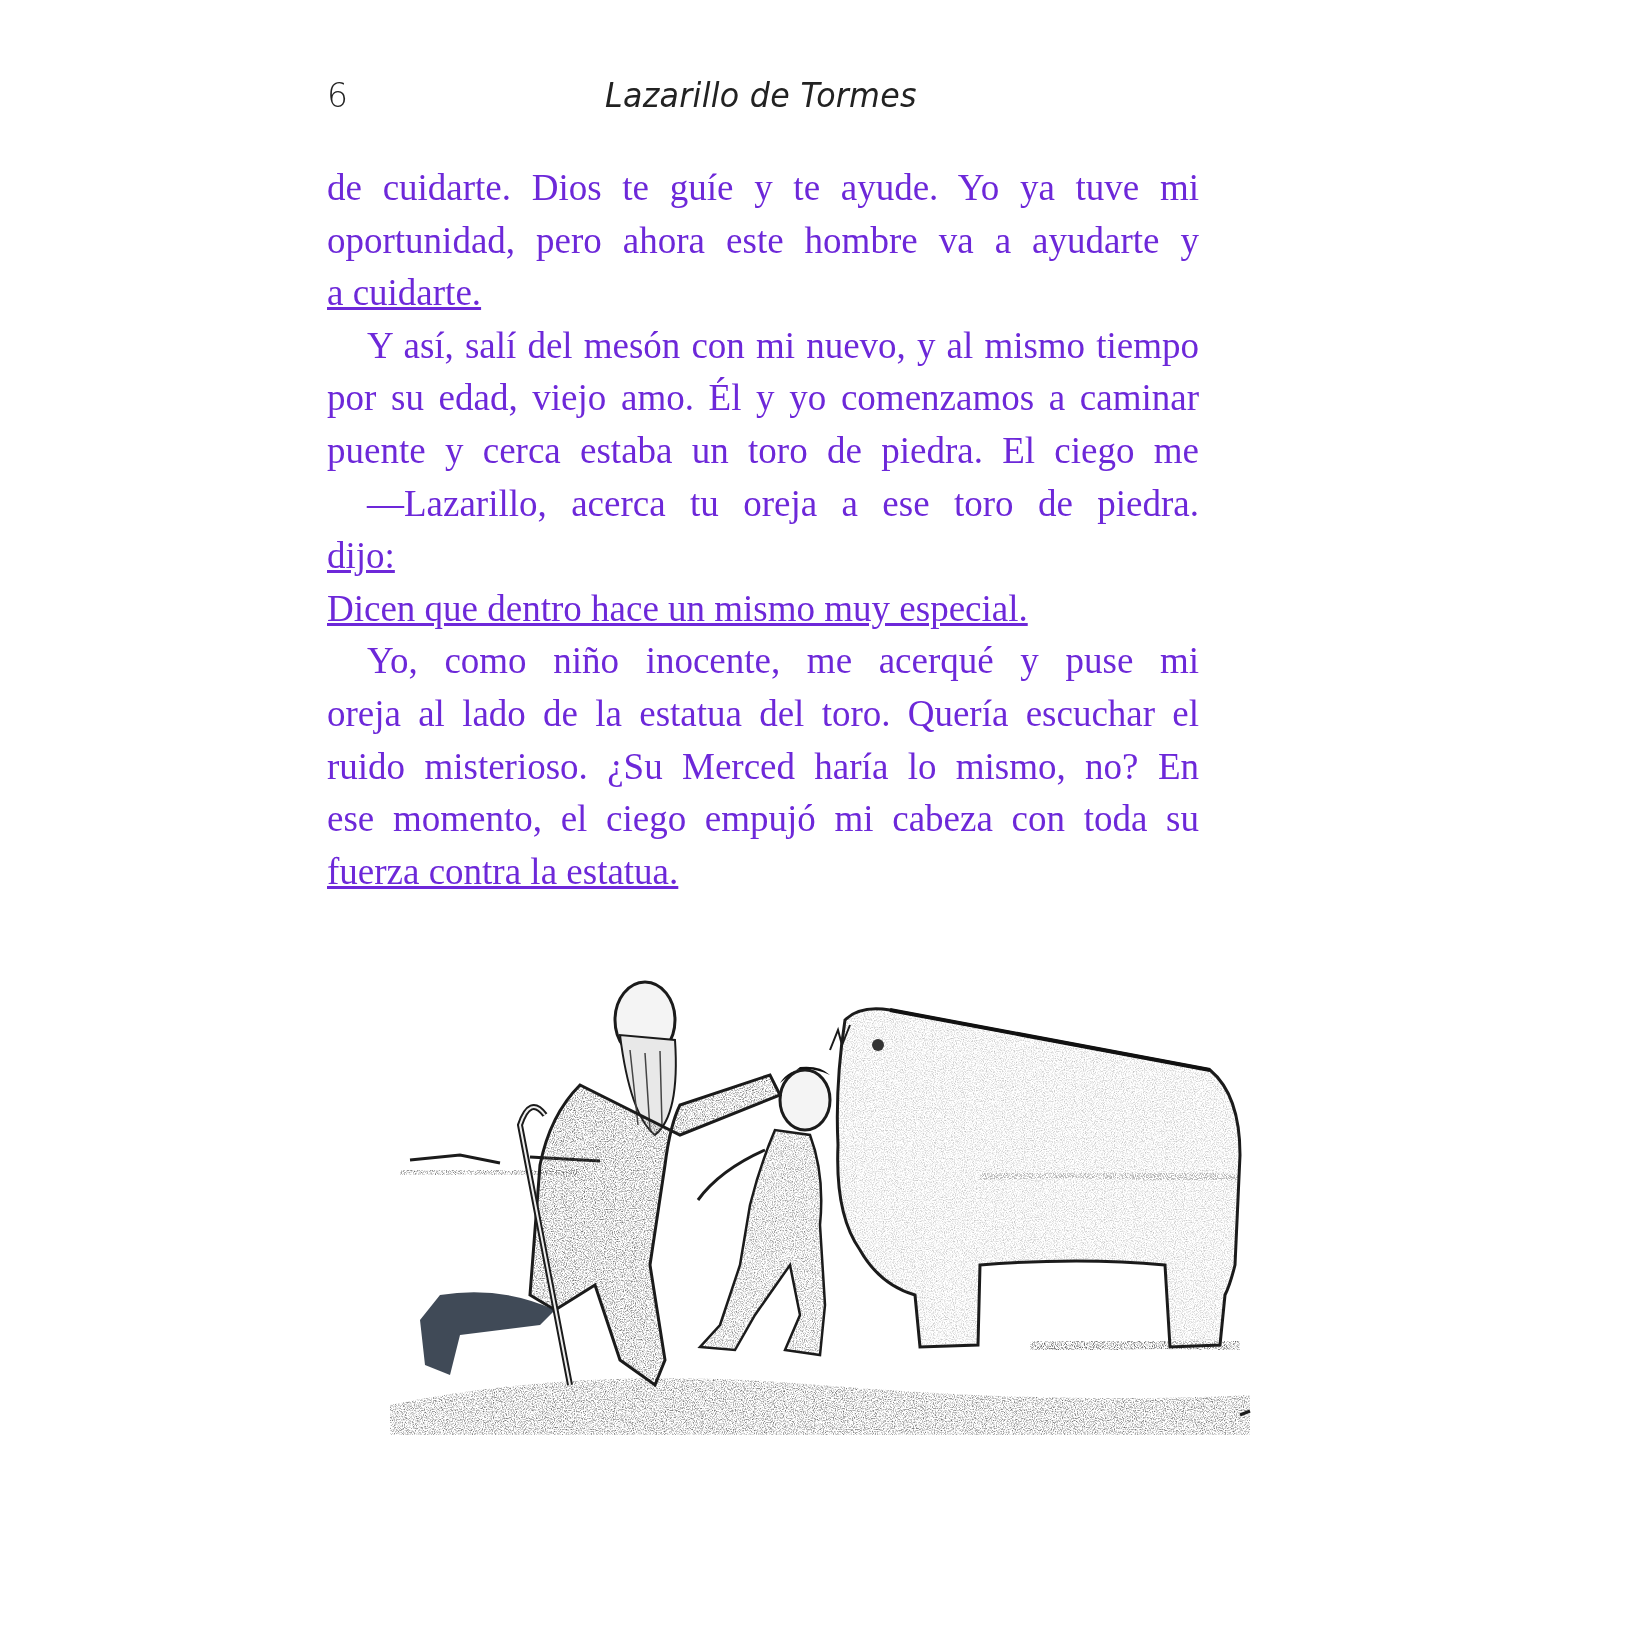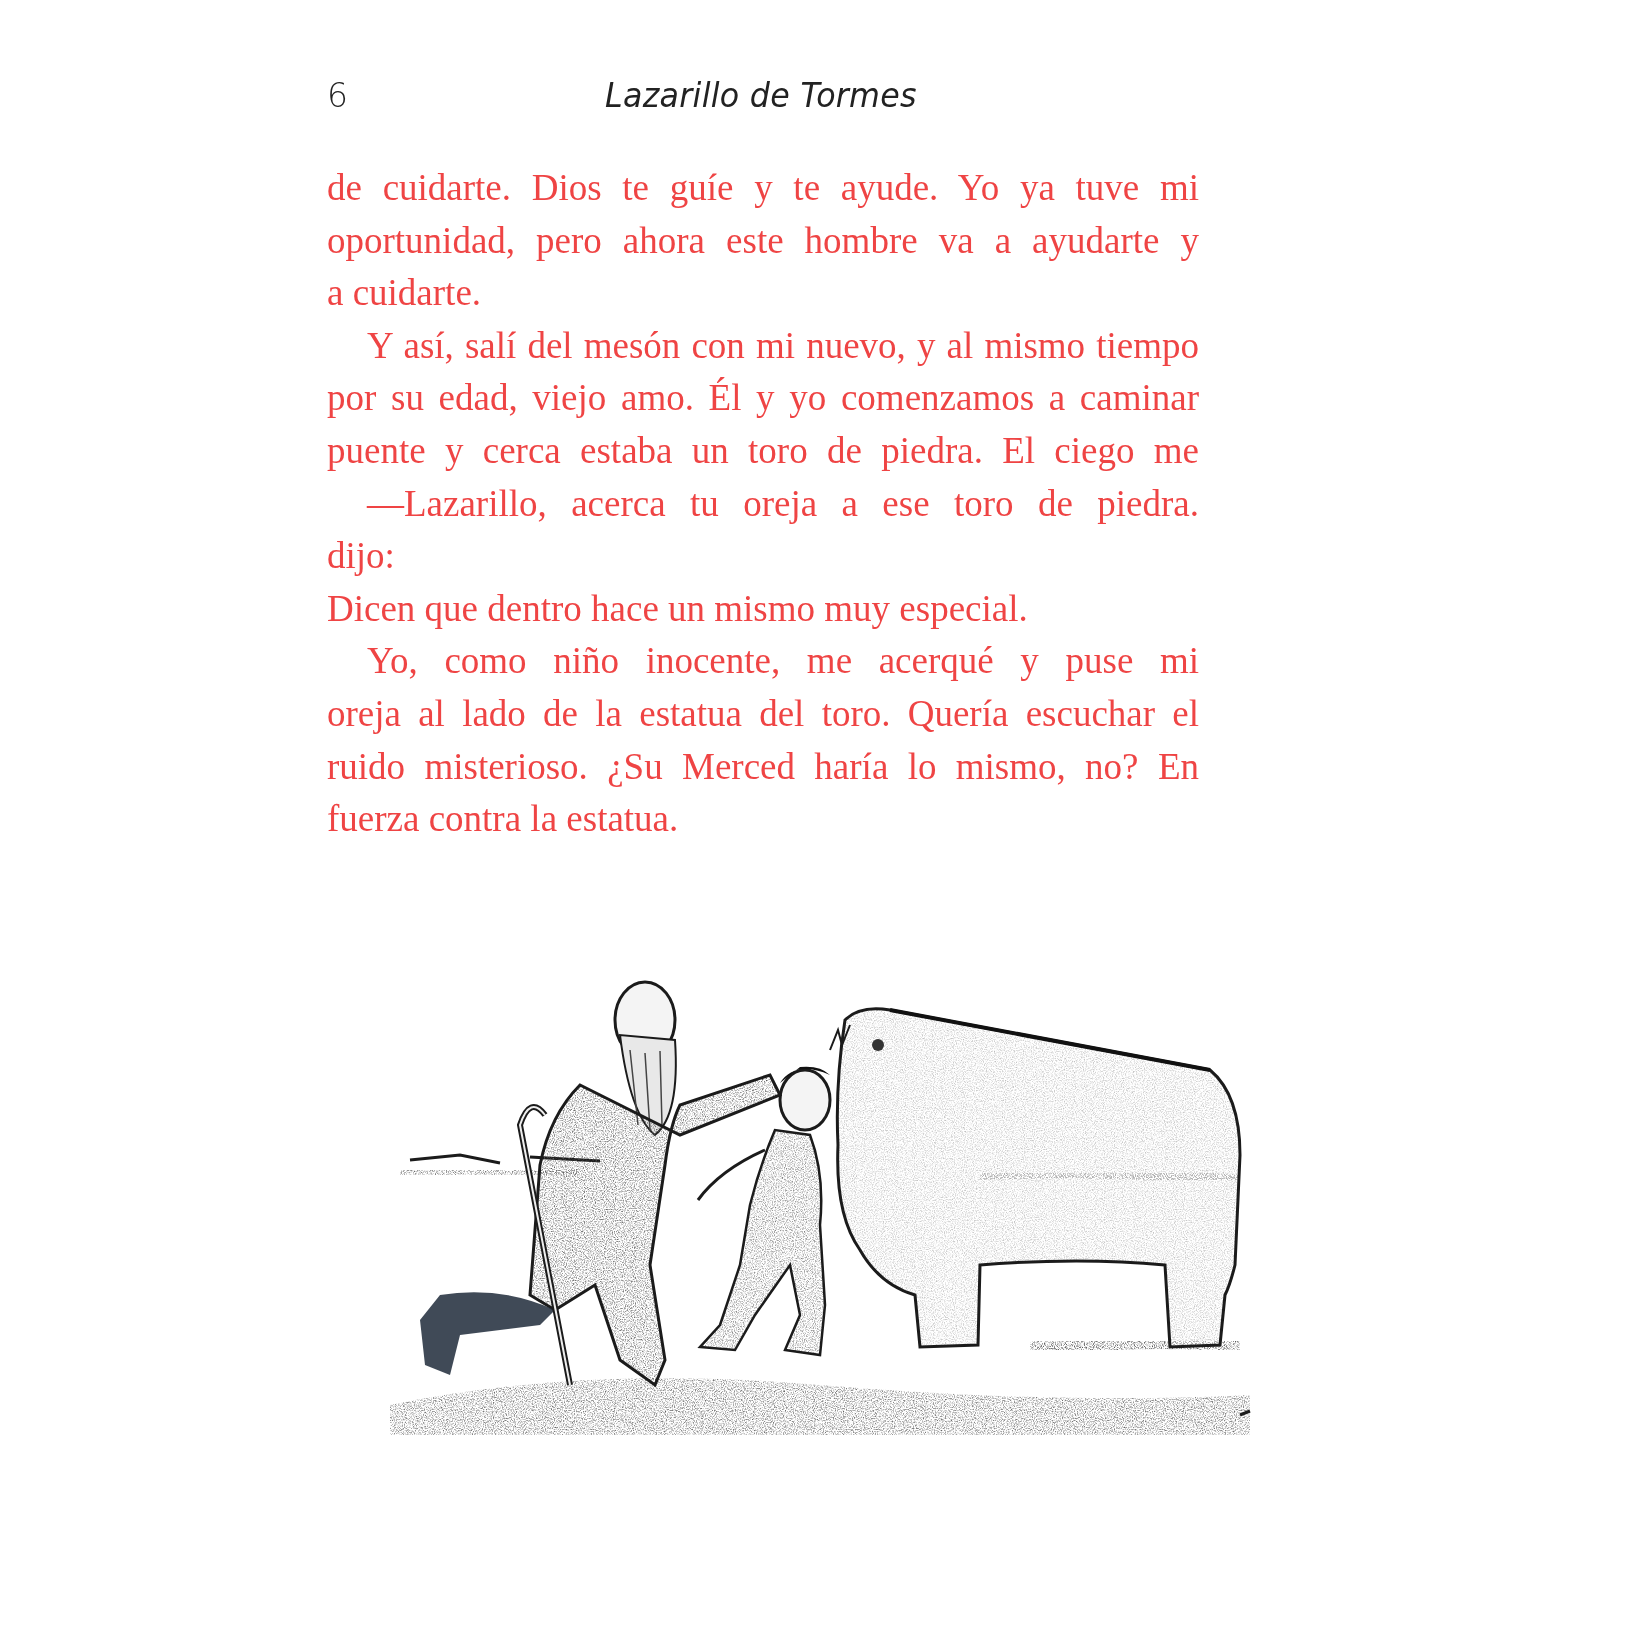--- a/index.html
+++ b/index.html
@@ -47,32 +47,33 @@
       transform: scaleX(0.96);
       transform-origin: left top;
     }
     .body-text {
       position: absolute;
       left: 327px;
       top: 162px;
       width: 872px;
       font-family: "Liberation Serif", "DejaVu Serif", serif;
       font-size: 37px;
-      color: #ef4444;
+      color: #6d28d9;
     }
     .line {
       height: 52.6px;
       line-height: 52.6px;
       text-align: justify;
       text-align-last: justify;
       white-space: nowrap;
       overflow: visible;
     }
     .line.last {
       text-align-last: left;
+      text-decoration: underline;
     }
     .line.indent {
       padding-left: 40px;
     }
     .illustration {
       position: absolute;
       left: 380px;
       top: 965px;
       width: 880px;
       height: 480px;
@@ -99,20 +100,21 @@
     <div class="line last">a cuidarte.</div>
     <div class="line indent">Y así, salí del mesón con mi nuevo, y al mismo tiempo</div>
     <div class="line">por su edad, viejo amo. Él y yo comenzamos a caminar</div>
     <div class="line">puente y cerca estaba un toro de piedra. El ciego me</div>
     <div class="line indent">—Lazarillo, acerca tu oreja a ese toro de piedra.</div>
     <div class="line last">dijo:</div>
     <div class="line last">Dicen que dentro hace un mismo muy especial.</div>
     <div class="line indent">Yo, como niño inocente, me acerqué y puse mi</div>
     <div class="line">oreja al lado de la estatua del toro. Quería escuchar el</div>
     <div class="line">ruido misterioso. ¿Su Merced haría lo mismo, no? En</div>
+    <div class="line">ese momento, el ciego empujó mi cabeza con toda su</div>
     <div class="line last">fuerza contra la estatua.</div>
   </div>
 
   <div class="illustration">
     <svg viewBox="0 0 880 480" xmlns="http://www.w3.org/2000/svg">
       <defs>
         <filter id="grain" x="0" y="0" width="100%" height="100%">
           <feTurbulence type="fractalNoise" baseFrequency="0.9" numOctaves="2" seed="3" result="noise"></feTurbulence>
           <feColorMatrix type="matrix" values="0 0 0 0 0  0 0 0 0 0  0 0 0 0 0  0 0 0 -2.2 1.25" in="noise" result="dots"></feColorMatrix>
           <feComposite in="SourceGraphic" in2="dots" operator="in"></feComposite>

